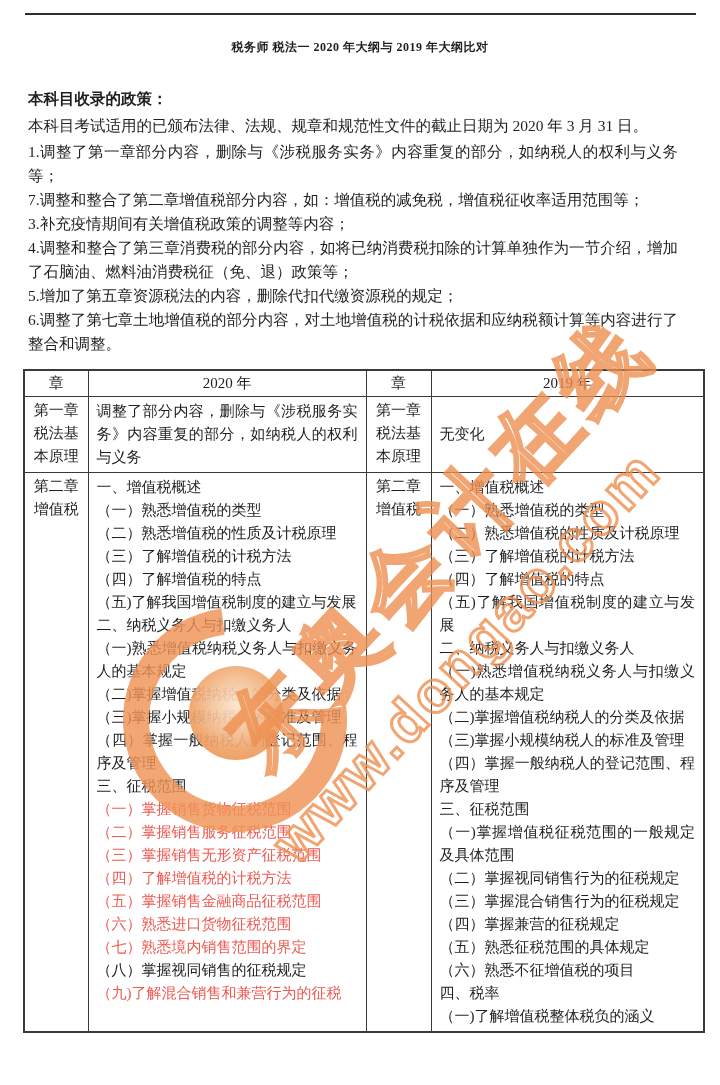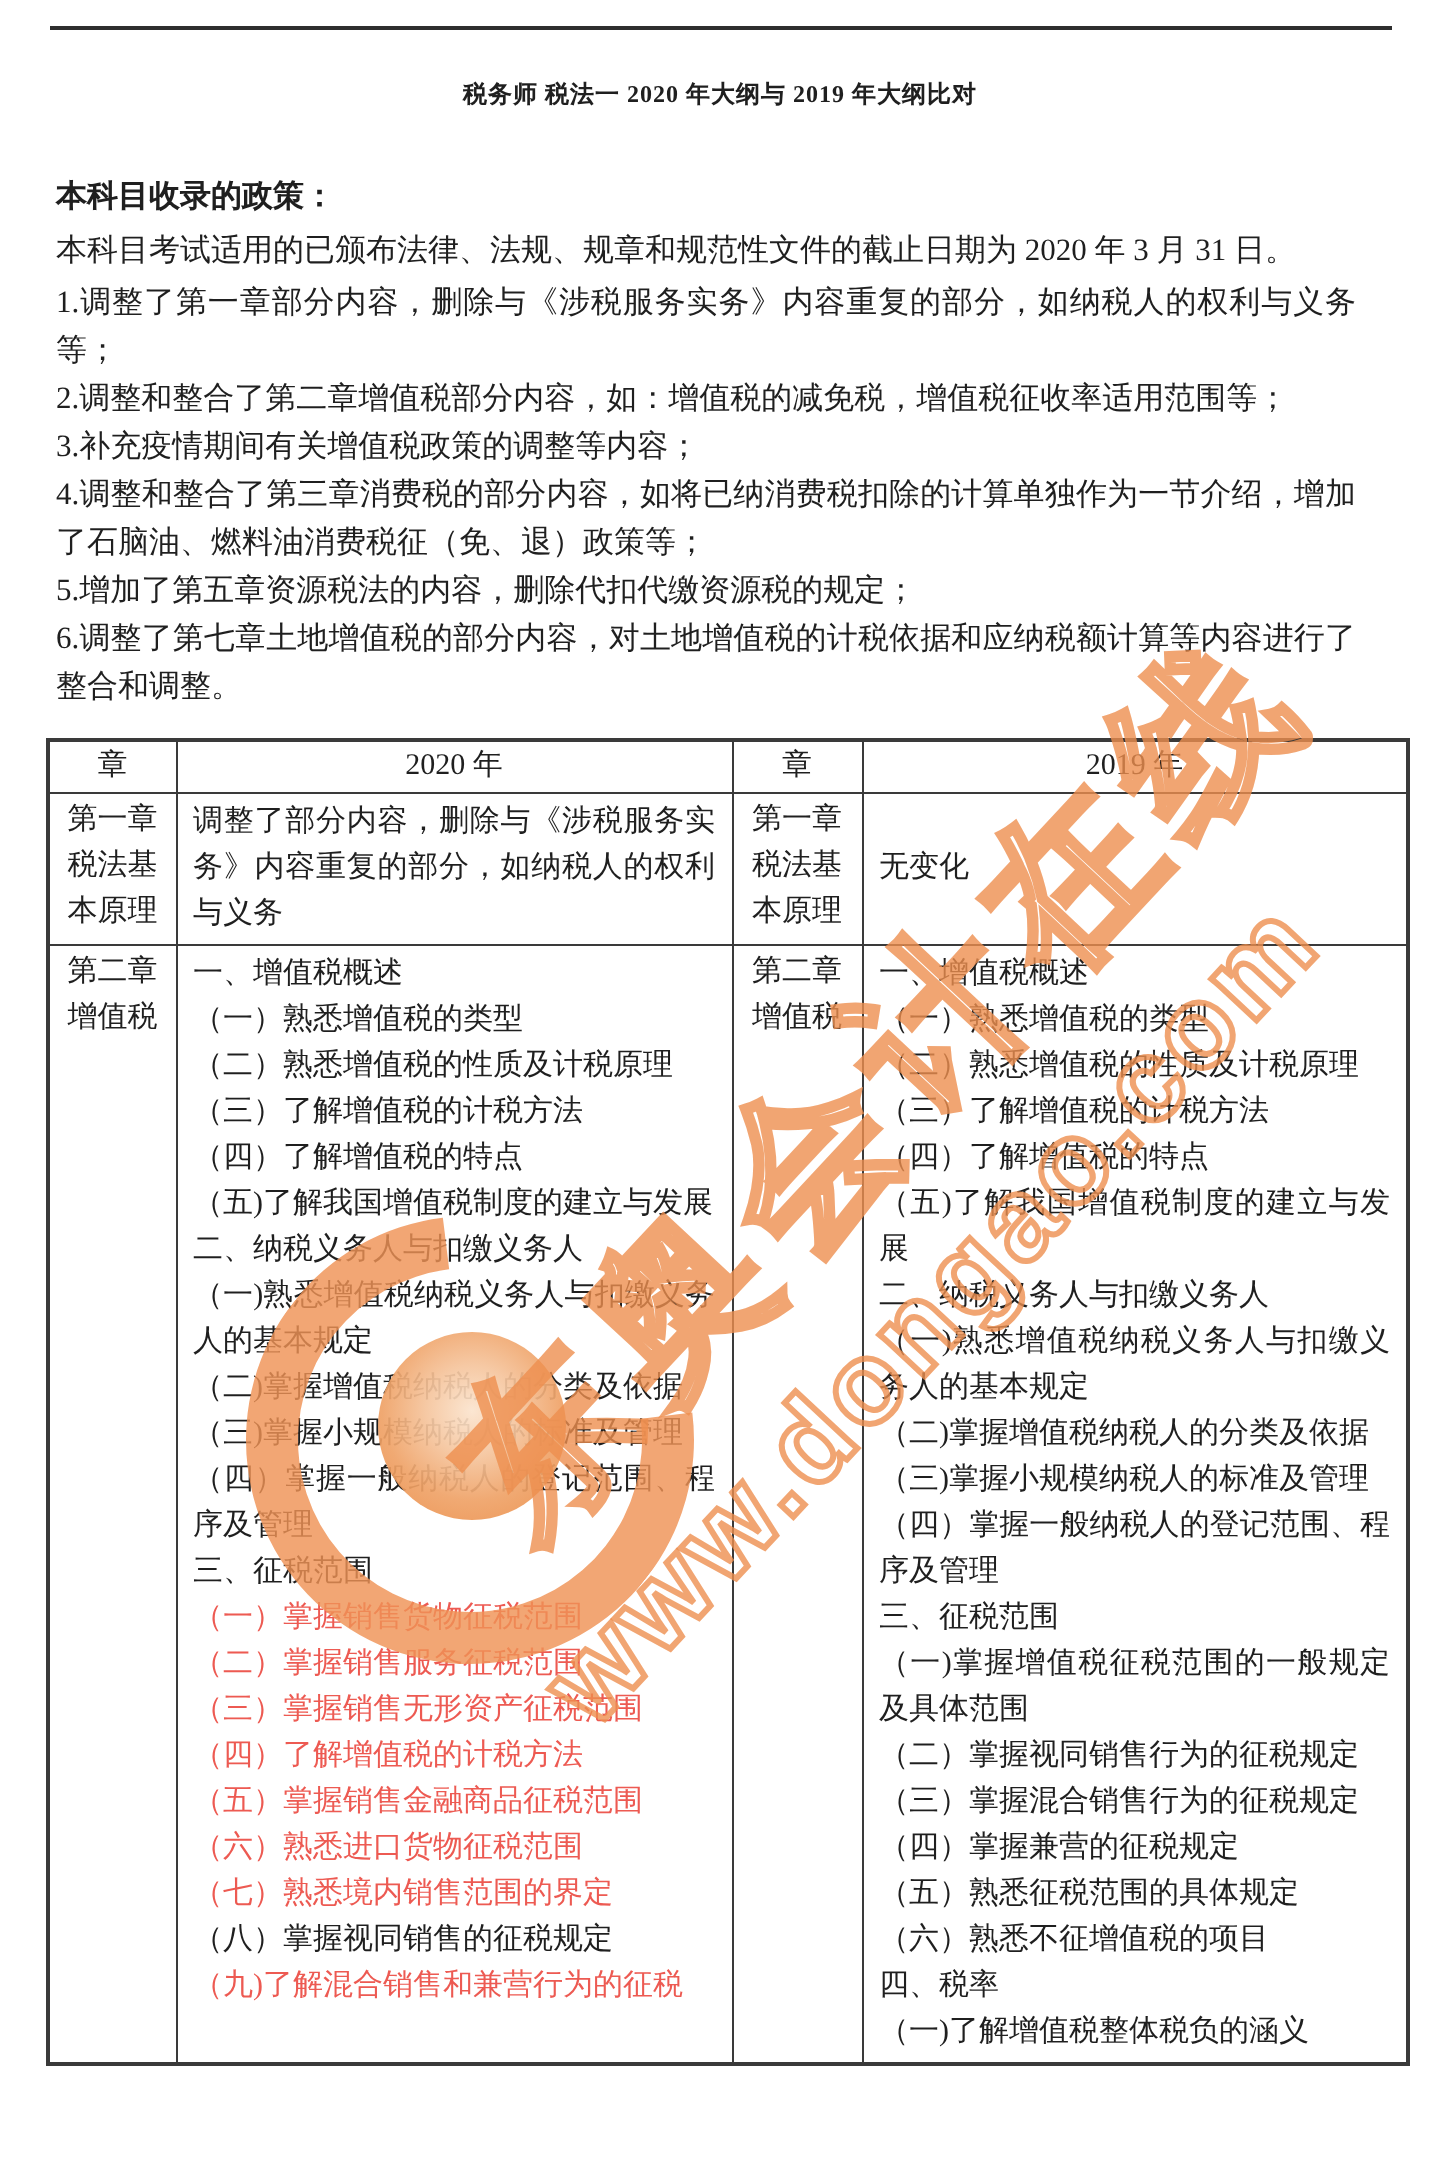--- a/index.html
+++ b/index.html
@@ -87,21 +87,21 @@
 
   <div class="top-rule"></div>
 
   <h1 class="doc-title">税务师 税法一  2020 年大纲与 2019 年大纲比对</h1>
 
   <h2 class="sec-heading">本科目收录的政策：</h2>
   <p class="sec-body">本科目考试适用的已颁布法律、法规、规章和规范性文件的截止日期为 2020 年 3 月 31 日。</p>
 
   <div class="rev-list">
       <div class="rev-line">1.调整了第一章部分内容，删除与《涉税服务实务》内容重复的部分，如纳税人的权利与义务等；</div>
-      <div class="rev-line">2.调整和整合了第二章增值税部分内容，如：增值税的减免税，增值税征收率适用范围等；</div>
+      <div class="rev-line">7.调整和整合了第二章增值税部分内容，如：增值税的减免税，增值税征收率适用范围等；</div>
       <div class="rev-line">3.补充疫情期间有关增值税政策的调整等内容；</div>
       <div class="rev-line">4.调整和整合了第三章消费税的部分内容，如将已纳消费税扣除的计算单独作为一节介绍，增加了石脑油、燃料油消费税征（免、退）政策等；</div>
       <div class="rev-line">5.增加了第五章资源税法的内容，删除代扣代缴资源税的规定；</div>
       <div class="rev-line">6.调整了第七章土地增值税的部分内容，对土地增值税的计税依据和应纳税额计算等内容进行了整合和调整。</div>
     </div>
 
   <table class="cmp">
     <thead>
       <tr>
         <th class="col-ch">章</th>

